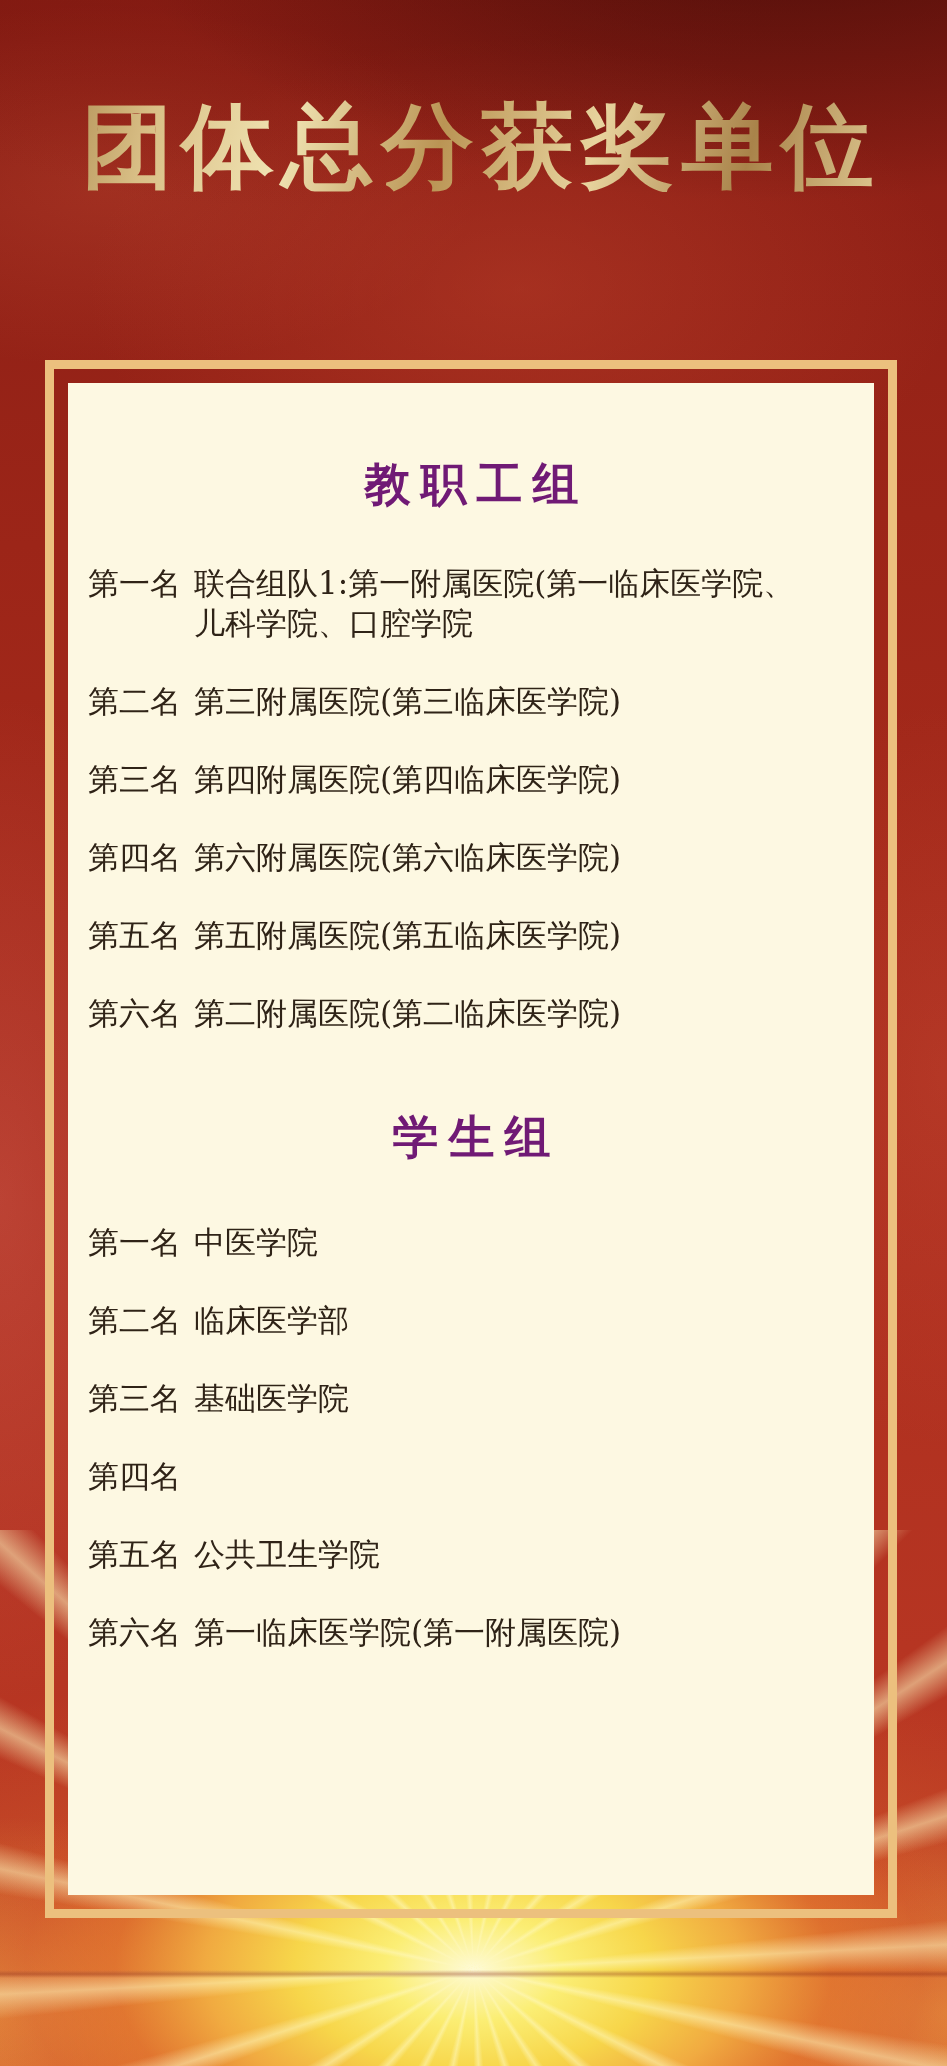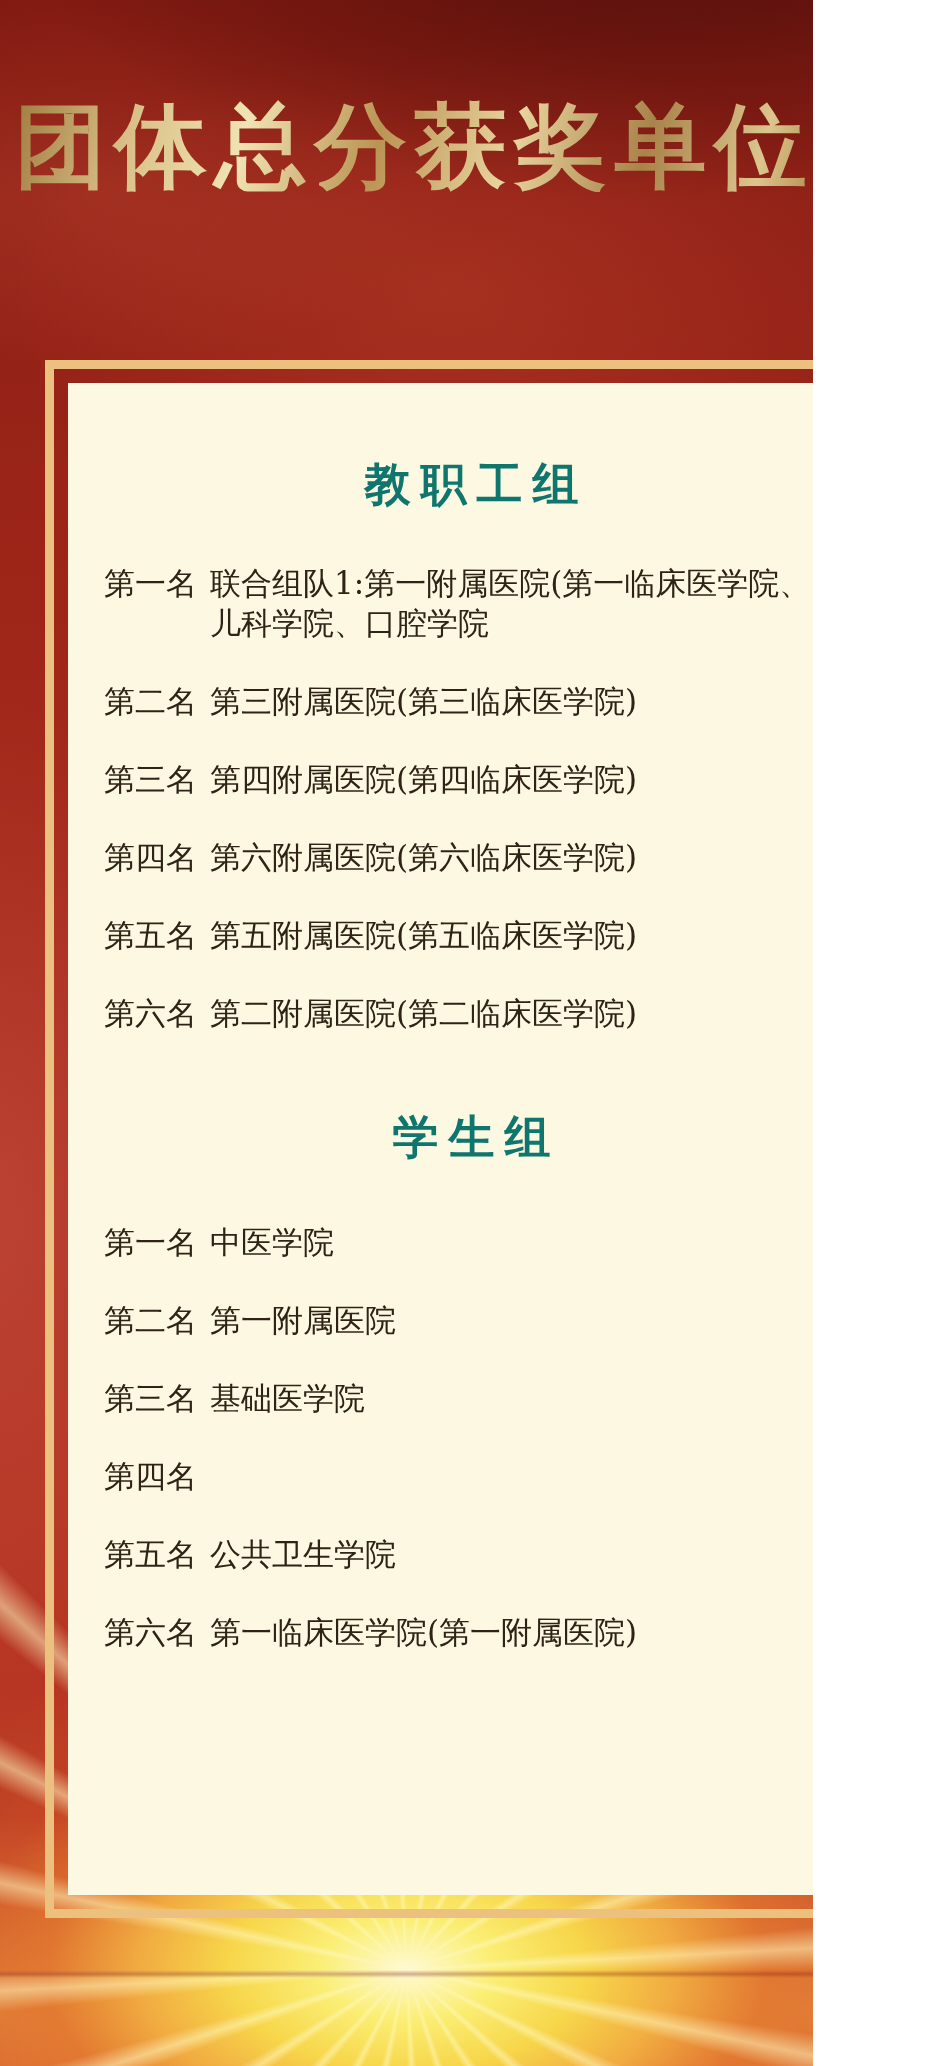--- a/index.html
+++ b/index.html
@@ -2,21 +2,21 @@
 <html><head>
 <meta charset="utf-8">
 <style>
   html, body { margin: 0; padding: 0; }
   body {
     width: 947px; height: 2066px;
     font-family: "DejaVu Serif", "Liberation Serif", serif;
   }
   .poster {
     position: relative;
-    width: 813px; height: 2066px;
+    width: 947px; height: 2066px;
     overflow: hidden;
     background: #a62a1b;
   }
   
   .bg-silk {
     position: absolute; inset: 0;
     background:
       radial-gradient(1000px 480px at 82% -6%, rgba(45,7,5,0.65), transparent 68%),
       radial-gradient(760px 420px at 30% -4%, rgba(140,30,20,0.55), transparent 70%),
       radial-gradient(620px 360px at 55% 14%, rgba(198,72,48,0.38), transparent 70%),
@@ -57,30 +57,30 @@
   .panel {
     position: absolute; left: 14px; top: 14px; right: 14px; bottom: 14px;
     background: #fdf8e2;
     box-sizing: border-box;
     padding-top: 74px;
   }
   .group-title {
     margin: 0;
     height: 54px; line-height: 54px;
     text-align: center;
-    color: #0f766e;
+    color: #701a75;
     font-size: 46px; font-weight: 700;
     letter-spacing: 10px;
     padding-left: 11px;
   }
   .group-title.student { margin-top: 77px; }
   .rows {
     list-style: none;
     margin: 52px 0 0 0;
-    padding: 0 8px 0 36px;
+    padding: 0 8px 0 20px;
   }
   .rows.student { margin-top: 58px; }
   .row {
     display: flex;
     align-items: flex-start;
     margin-bottom: 38px;
     color: #2f2317;
     font-size: 31px;
     line-height: 40px;
   }
@@ -134,21 +134,21 @@
 
       <section>
         <h2 class="group-title student">学生组</h2>
         <ul class="rows student">
           <li class="row">
             <span class="rank">第一名</span>
             <span class="unit">中医学院</span>
           </li>
           <li class="row">
             <span class="rank">第二名</span>
-            <span class="unit">第一附属医院</span>
+            <span class="unit">临床医学部</span>
           </li>
           <li class="row">
             <span class="rank">第三名</span>
             <span class="unit">基础医学院</span>
           </li>
           <li class="row">
             <span class="rank">第四名</span>
           </li>
           <li class="row">
             <span class="rank">第五名</span>

